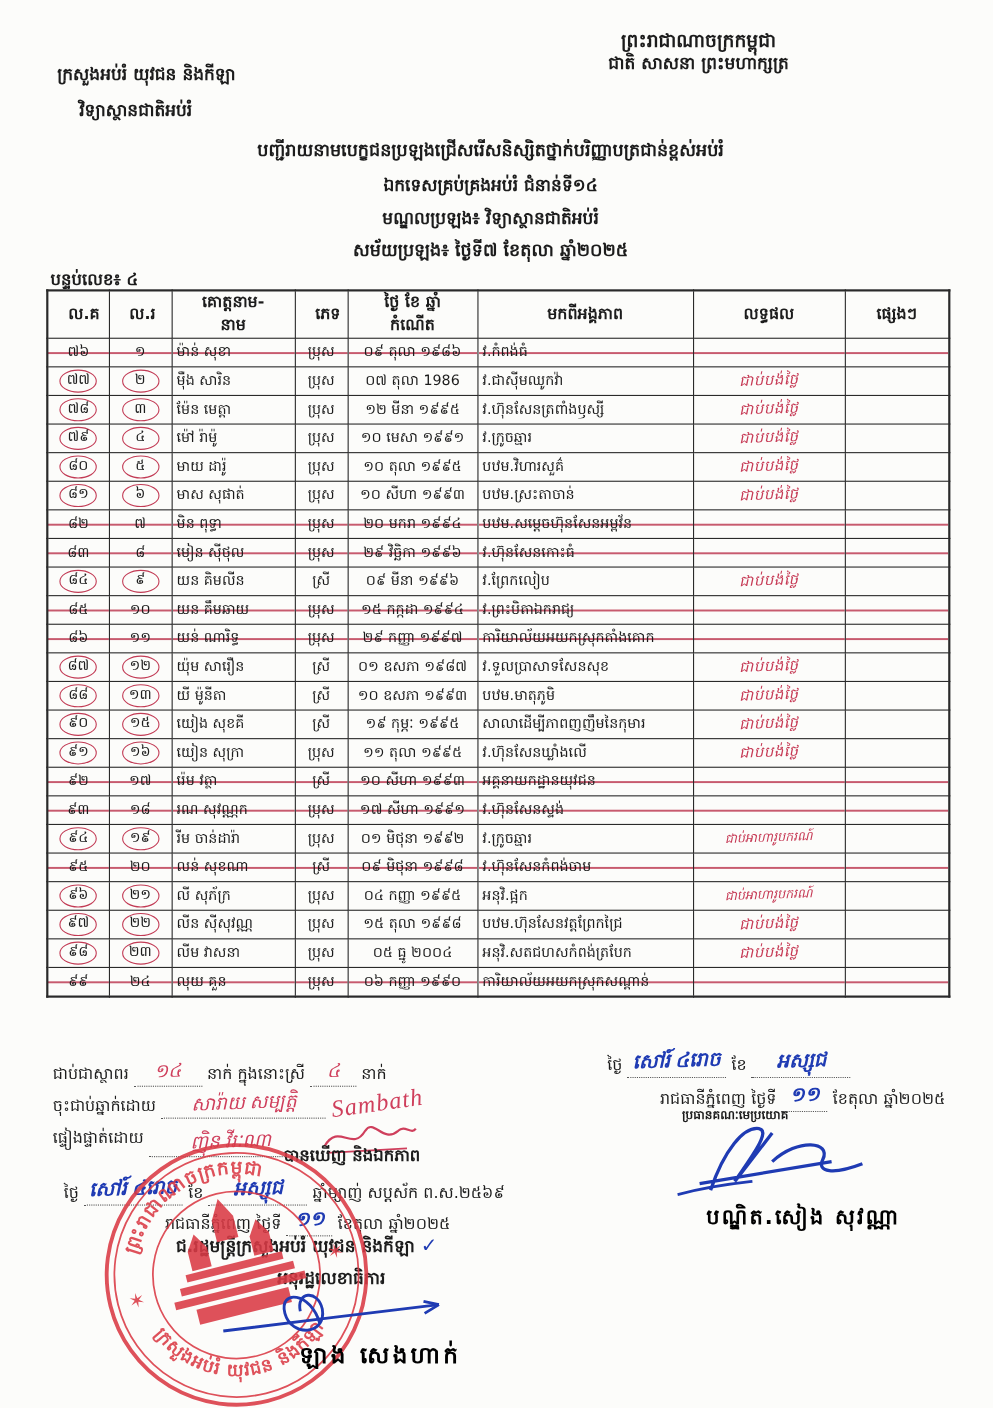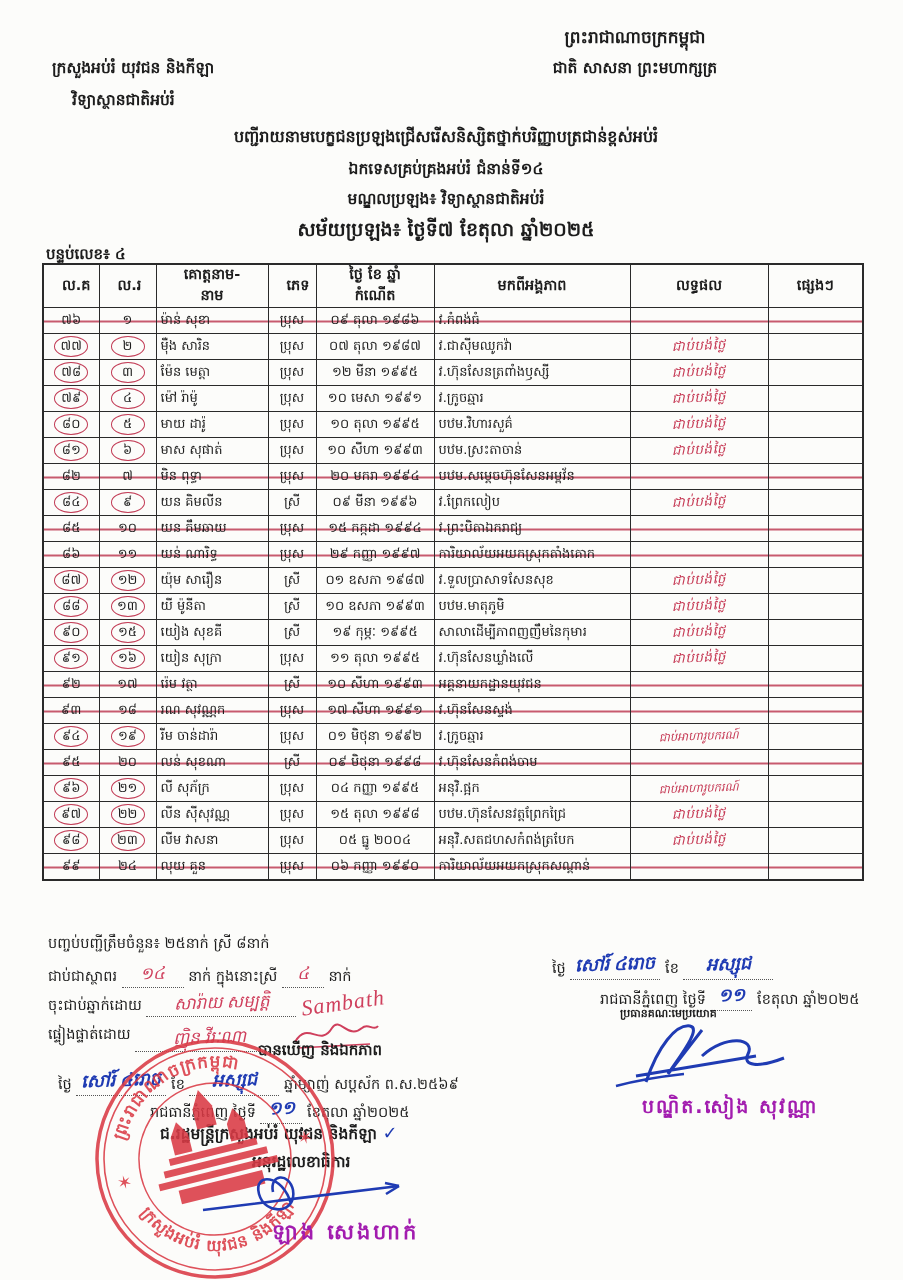--- a/index.html
+++ b/index.html
@@ -25,37 +25,37 @@
   .res-hand.long{font-size:11.5px;letter-spacing:0;}
   
   .hand-red{color:#cf3f5c;font-family:"Liberation Serif",serif;font-style:italic;
             font-size:17px;display:inline-block;transform:rotate(-2deg);}
   .hand-red.sig{font-size:22px;transform:rotate(-8deg);letter-spacing:1px;}
   .hand-blue{color:#1f3bb3;font-family:"Liberation Serif",serif;font-style:italic;
              font-weight:700;font-size:18px;display:inline-block;transform:rotate(-2deg);}
   .blank{display:inline-block;border-bottom:1.5px dotted #555;text-align:center;vertical-align:bottom;}
   .w60{width:62px;} .w40{width:42px;} .w150{width:150px;} .w90{width:90px;}
   .ft{font-size:14.5px;}
-  .red-name{color:#a21caf;font-weight:700;}
+  .red-name{color:#000000;font-weight:700;}
   .stamp{position:absolute;opacity:.88;}
   .check{color:#1f3bb3;font-size:18px;font-weight:700;}
 </style>
 </head>
 <body>
 
 <div class="page">
 
   <div class="abs b" style="left:470px;top:26px;width:330px;text-align:center;font-size:17px">ព្រះរាជាណាចក្រកម្ពុជា</div>
-  <div class="abs b" style="left:470px;top:58px;width:330px;text-align:center;font-size:15.5px">ជាតិ សាសនា ព្រះមហាក្សត្រ</div>
+  <div class="abs b" style="left:470px;top:48px;width:330px;text-align:center;font-size:15.5px">ជាតិ សាសនា ព្រះមហាក្សត្រ</div>
   <div class="abs b" style="left:52px;top:58px;font-size:15.5px">ក្រសួងអប់រំ យុវជន និងកីឡា</div>
   <div class="abs b" style="left:72px;top:90px;font-size:15.5px">វិទ្យាស្ថានជាតិអប់រំ</div>
   <div class="abs ctr b" style="top:126px;font-size:16px">បញ្ជីរាយនាមបេក្ខជនប្រឡងជ្រើសរើសនិស្សិតថ្នាក់បរិញ្ញាបត្រជាន់ខ្ពស់អប់រំ</div>
   <div class="abs ctr b" style="top:159px;font-size:15.5px">ឯកទេសគ្រប់គ្រងអប់រំ ជំនាន់ទី១៤</div>
   <div class="abs ctr b" style="top:189px;font-size:15.5px">មណ្ឌលប្រឡង៖ វិទ្យាស្ថានជាតិអប់រំ</div>
-  <div class="abs ctr b" style="top:217px;font-size:19px">សម័យប្រឡង៖ ថ្ងៃទី៧ ខែតុលា ឆ្នាំ២០២៥</div>
+  <div class="abs ctr b" style="top:217px;font-size:16px">សម័យប្រឡង៖ ថ្ងៃទី៧ ខែតុលា ឆ្នាំ២០២៥</div>
   <div class="abs b" style="left:46px;top:244px;font-size:15px">បន្ទប់លេខ៖ ៤</div>
 
   <table class="roster">
     <colgroup>
       <col style="width:56px">
         <col style="width:57px">
         <col style="width:112px">
         <col style="width:48px">
       <col style="width:118px">
         <col style="width:196px">
@@ -83,21 +83,21 @@
       <td>០៩ តុលា ១៩៨៦</td>
       <td class="l">វ.កំពង់ធំ</td>
       <td></td>
       <td></td>
     </tr>
         <tr>
       <td><span class="circle">៧៧</span></td>
       <td><span class="circle">២</span></td>
       <td class="l">ម៉ឺង សារិន</td>
       <td>ប្រុស</td>
-      <td>០៧ តុលា ១៩៨៧</td>
+      <td>០៧ តុលា 1986</td>
       <td class="l">វ.ជាស៊ីមឈូកវ៉ា</td>
       <td><span class="res-hand">ជាប់បង់ថ្លៃ</span></td>
       <td></td>
     </tr>
         <tr>
       <td><span class="circle">៧៨</span></td>
       <td><span class="circle">៣</span></td>
       <td class="l">ម៉ែន មេត្តា</td>
       <td>ប្រុស</td>
       <td>១២ មីនា ១៩៩៥</td>
@@ -138,20 +138,30 @@
         <tr class="struck">
       <td>៨២</td>
       <td>៧</td>
       <td class="l">មិន ពុទ្ធា</td>
       <td>ប្រុស</td>
       <td>២០ មករា ១៩៩៤</td>
       <td class="l">បឋម.សម្តេចហ៊ុនសែនអម្ពវ័ន</td>
       <td></td>
       <td></td>
     </tr>
+        <tr class="struck">
+      <td>៨៣</td>
+      <td>៨</td>
+      <td class="l">មៀន ស៊ីថុល</td>
+      <td>ប្រុស</td>
+      <td>២៩ វិច្ឆិកា ១៩៩៦</td>
+      <td class="l">វ.ហ៊ុនសែនកោះធំ</td>
+      <td></td>
+      <td></td>
+    </tr>
         <tr>
       <td><span class="circle">៨៤</span></td>
       <td><span class="circle">៩</span></td>
       <td class="l">យន គិមលីន</td>
       <td>ស្រី</td>
       <td>០៩ មីនា ១៩៩៦</td>
       <td class="l">វ.ព្រែកលៀប</td>
       <td><span class="res-hand">ជាប់បង់ថ្លៃ</span></td>
       <td></td>
     </tr>
@@ -291,21 +301,20 @@
       <td class="l">លុយ គួន</td>
       <td>ប្រុស</td>
       <td>០៦ កញ្ញា ១៩៩០</td>
       <td class="l">ការិយាល័យអយកស្រុកសណ្តាន់</td>
       <td></td>
       <td></td>
     </tr>
       </tbody>
   </table>
 
-  <div class="abs ft" style="left:48px;top:934px">បញ្ចប់បញ្ជីត្រឹមចំនួន៖ ២៥នាក់ ស្រី ៨នាក់</div>
 
   <div class="abs ft" style="left:48px;top:962px">
     <span>ជាប់ជាស្ថាពរ</span>
     <span class="blank w60"><span class="hand-red">១៤</span></span>
     <span>នាក់ ក្នុងនោះស្រី</span>
     <span class="blank w40"><span class="hand-red">៤</span></span>
     <span>នាក់</span>
   </div>
 
   <div class="abs ft" style="left:48px;top:990px">

